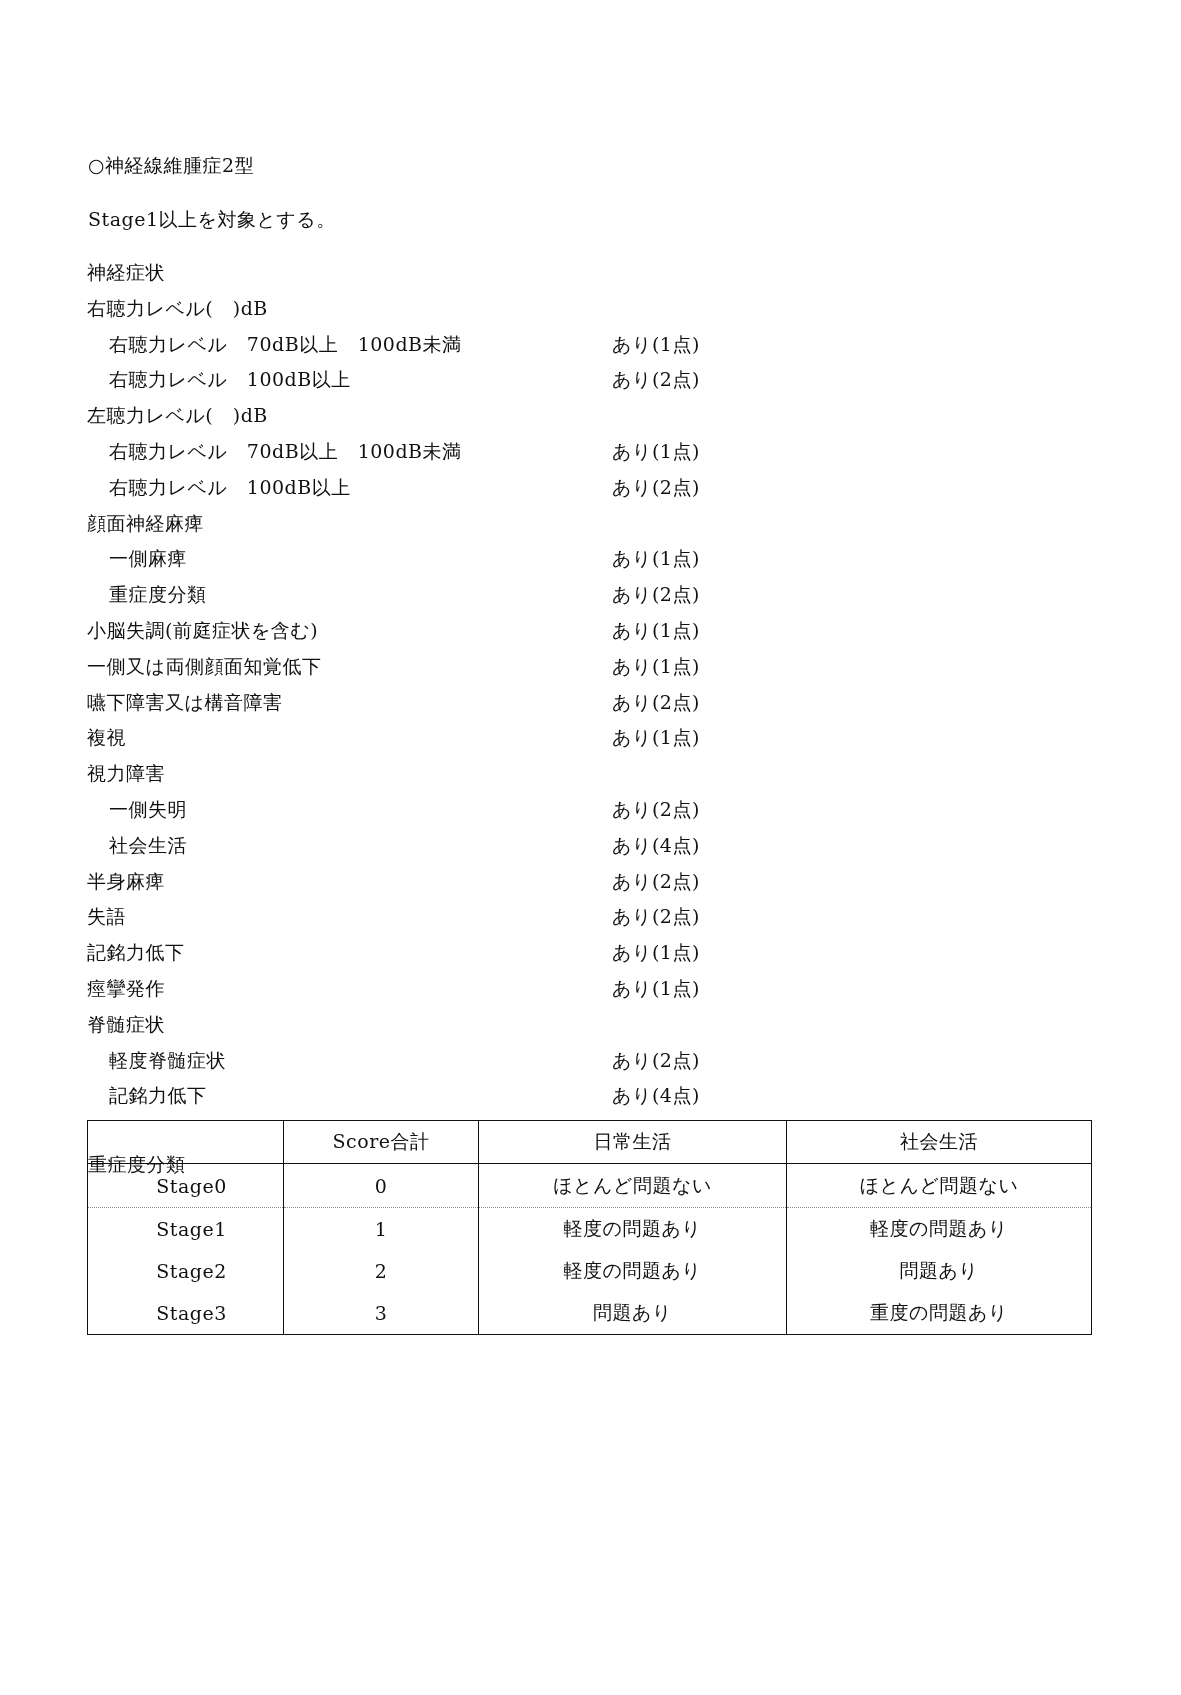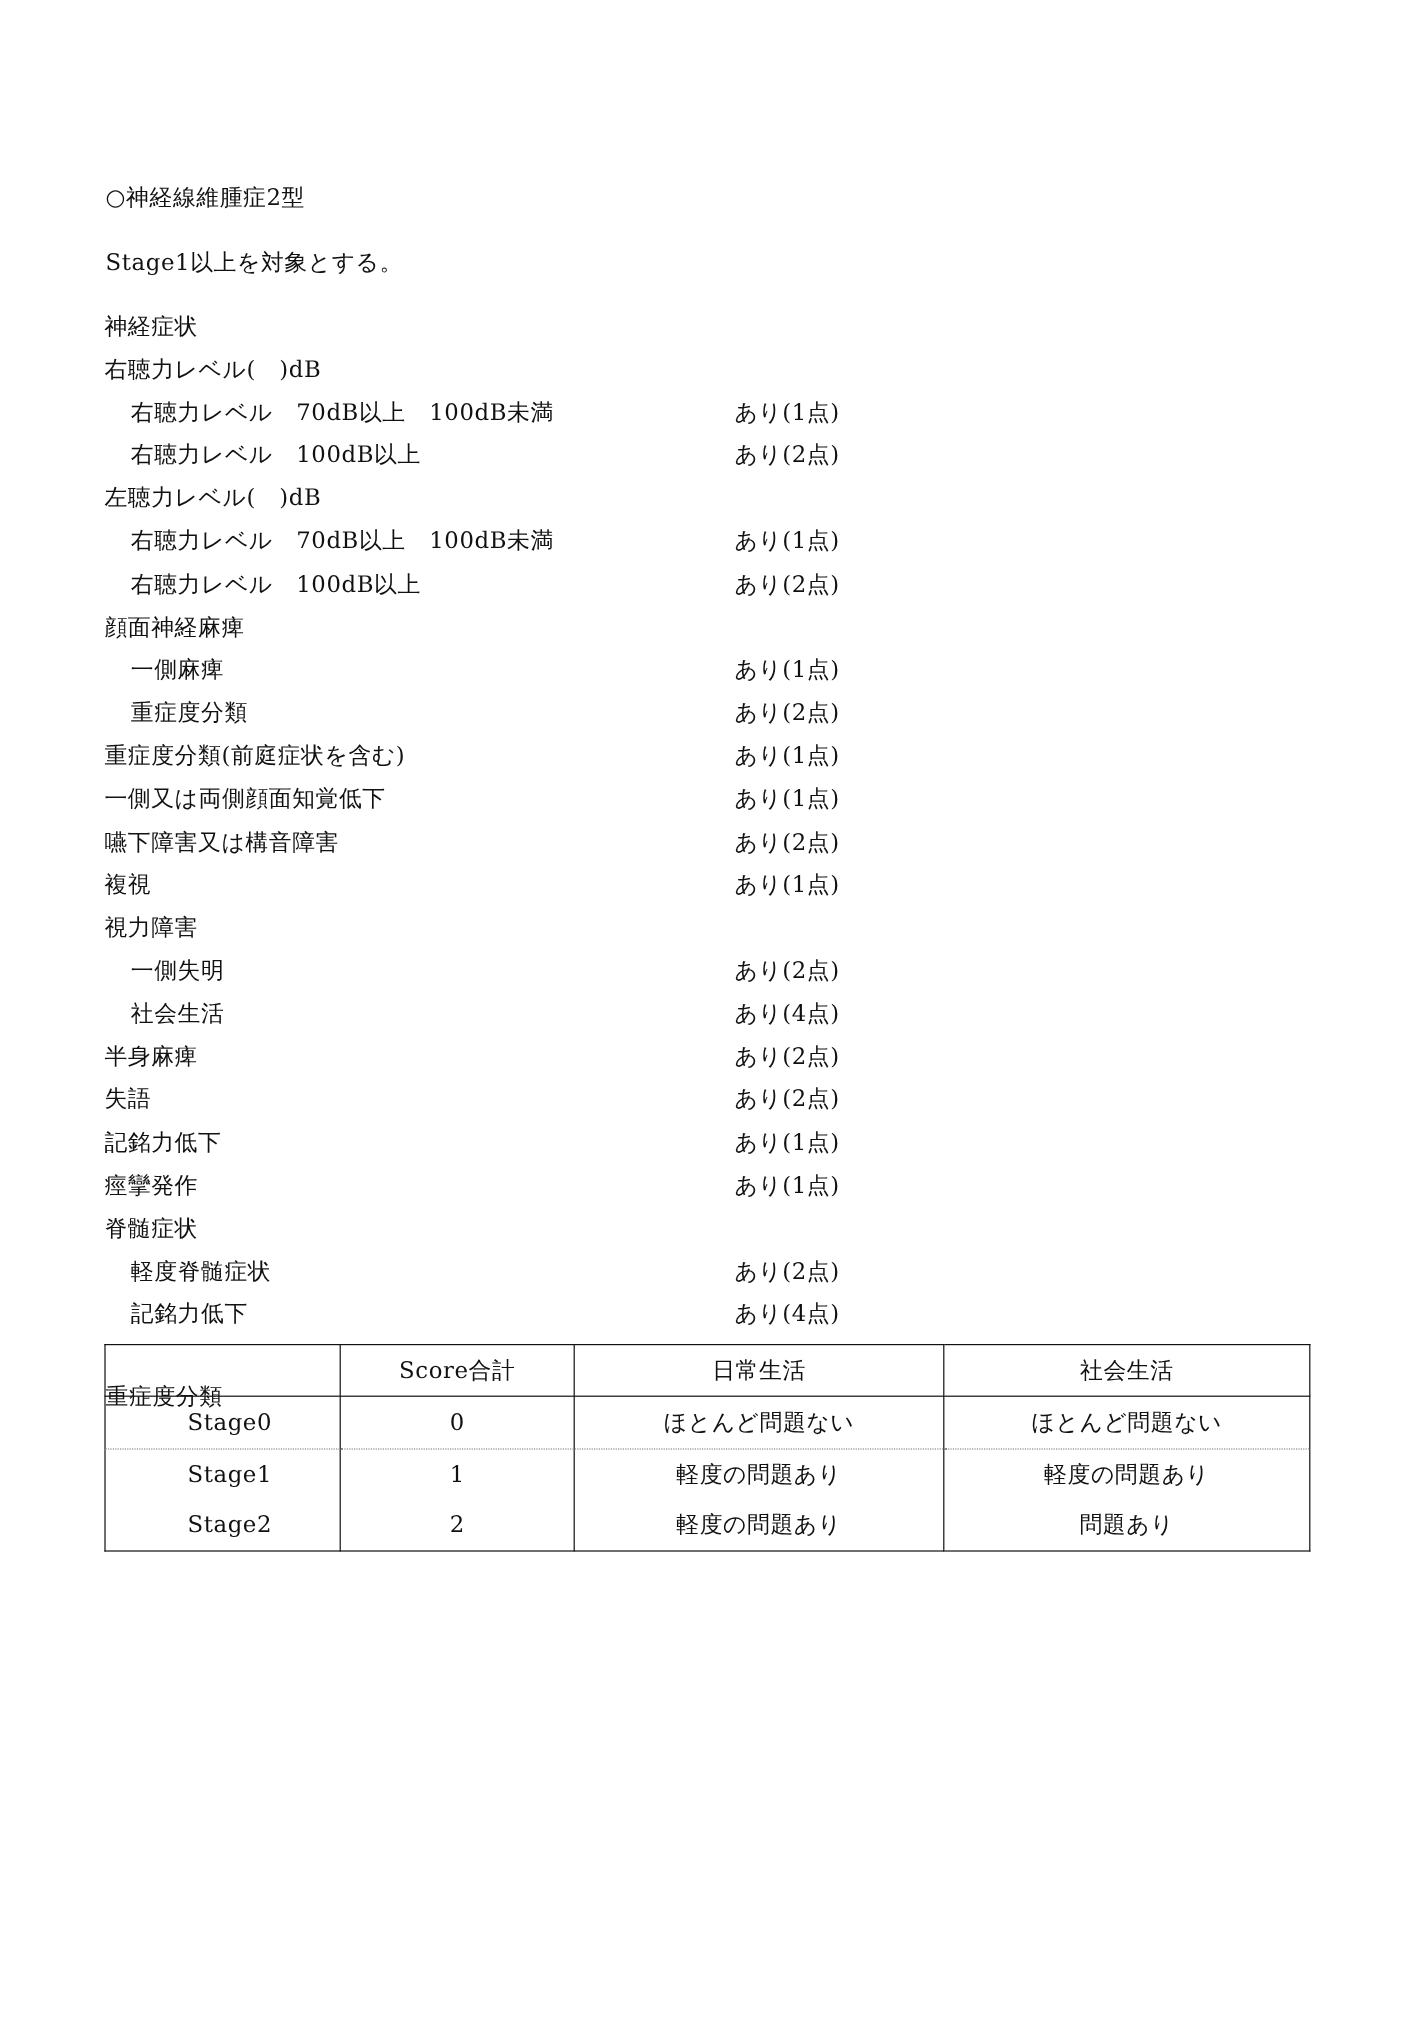--- a/index.html
+++ b/index.html
@@ -76,21 +76,21 @@
       </div>
     <div class="row indent">
         <span class="label">一側麻痺</span>
         <span class="score">あり(1点)</span>
       </div>
     <div class="row indent">
         <span class="label">重症度分類</span>
         <span class="score">あり(2点)</span>
       </div>
     <div class="row">
-        <span class="label">重症度分類(前庭症状を含む)</span>
+        <span class="label">小脳失調(前庭症状を含む)</span>
         <span class="score">あり(1点)</span>
       </div>
     <div class="row">
         <span class="label">一側又は両側顔面知覚低下</span>
         <span class="score">あり(1点)</span>
       </div>
     <div class="row">
         <span class="label">嚥下障害又は構音障害</span>
         <span class="score">あり(2点)</span>
       </div>
@@ -167,16 +167,22 @@
       <td class="c1">1</td>
       <td class="c2">軽度の問題あり</td>
       <td class="c3">軽度の問題あり</td>
     </tr>
     <tr>
       <td class="c0">Stage2</td>
       <td class="c1">2</td>
       <td class="c2">軽度の問題あり</td>
       <td class="c3">問題あり</td>
     </tr>
+    <tr>
+      <td class="c0">Stage3</td>
+      <td class="c1">3</td>
+      <td class="c2">問題あり</td>
+      <td class="c3">重度の問題あり</td>
+    </tr>
   </tbody>
     </table>
 
 </div>
 
 </body></html>

